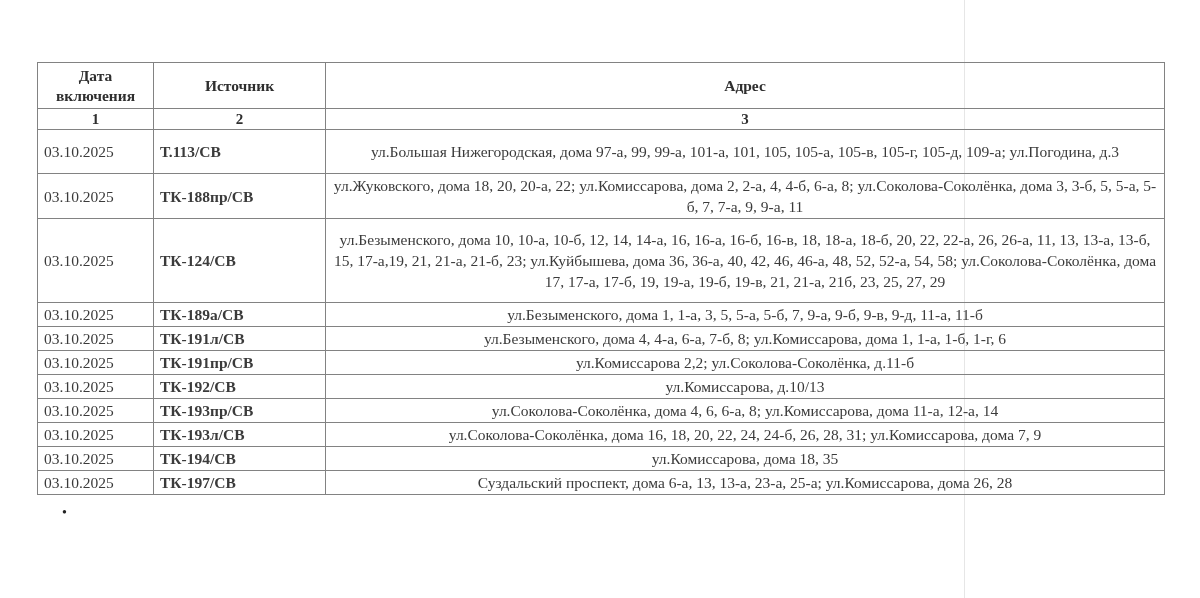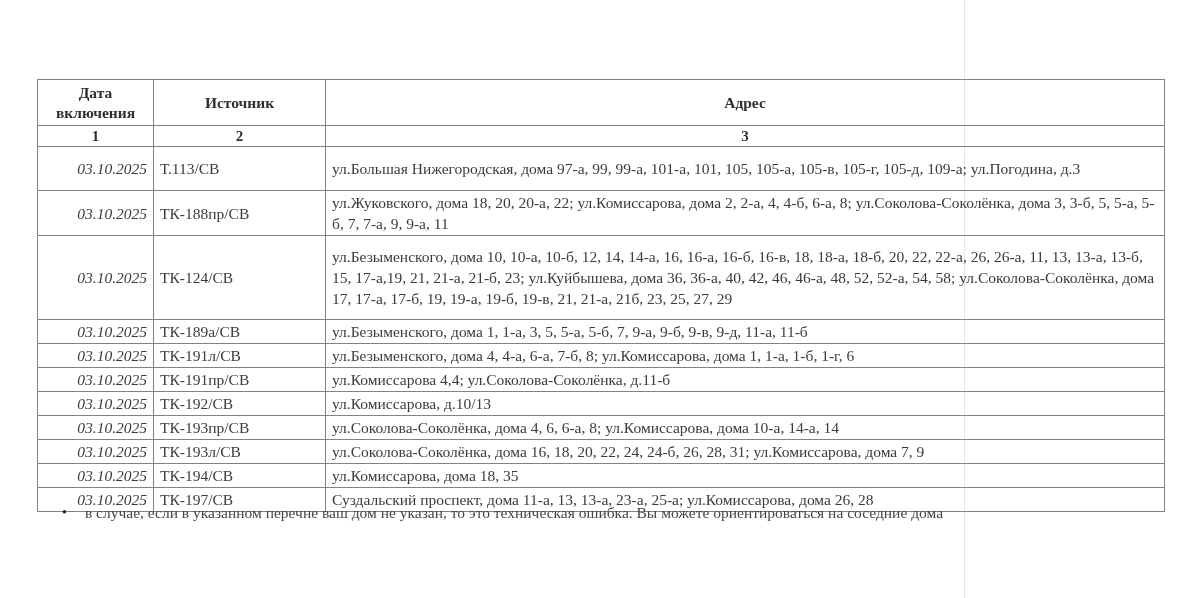--- a/index.html
+++ b/index.html
@@ -10,21 +10,21 @@
     font-family:"Liberation Serif","DejaVu Serif",serif;
     color:#3b3b3b;
     overflow:hidden;
   }
   
   .scan-line{
     position:absolute;left:964px;top:0;width:1px;height:598px;
     background:#e6e6e6;
   }
   table.sched{
-    position:absolute;left:37px;top:79px;
+    position:absolute;left:37px;top:62px;
     width:1127px;
     border-collapse:collapse;
     table-layout:fixed;
     font-size:15.5px;
     line-height:21px;
   }
   table.sched td,table.sched th{
     border:1px solid #828282;
     padding:1px 6px;
     vertical-align:middle;
@@ -41,23 +41,23 @@
     line-height:20px;
   }
   tr.numrow td{
     height:18px;
     font-weight:bold;
     text-align:center;
     line-height:17px;
     color:#2f2f2f;
     font-size:15px;
   }
-  td.date{text-align:right;white-space:nowrap;font-style:italic;}
-  td.src{padding-left:11px;white-space:nowrap;}
-  td.addr{text-align:left;}
+  td.date{text-align:left;white-space:nowrap;}
+  td.src{padding-left:11px;white-space:nowrap;font-weight:bold;}
+  td.addr{text-align:center;}
   tr.r1{height:23px;}
   tr.r2{height:44px;}
   tr.r4{height:84px;}
   .footnote{
     position:absolute;left:62px;top:503px;
     width:1100px;
     display:flex;align-items:flex-start;
     font-size:15.5px;color:#454545;line-height:20px;
   }
   .footnote .bullet{
@@ -110,48 +110,47 @@
         <td class="addr">ул.Безыменского, дома 1, 1-а, 3, 5, 5-а, 5-б, 7, 9-а, 9-б, 9-в, 9-д, 11-а, 11-б</td>
       </tr>
       <tr class="r1">
         <td class="date">03.10.2025</td>
         <td class="src">ТК-191л/СВ</td>
         <td class="addr">ул.Безыменского, дома 4, 4-а, 6-а, 7-б, 8; ул.Комиссарова, дома 1, 1-а, 1-б, 1-г, 6</td>
       </tr>
       <tr class="r1">
         <td class="date">03.10.2025</td>
         <td class="src">ТК-191пр/СВ</td>
-        <td class="addr">ул.Комиссарова 4,4; ул.Соколова-Соколёнка, д.11-б</td>
+        <td class="addr">ул.Комиссарова 2,2; ул.Соколова-Соколёнка, д.11-б</td>
       </tr>
       <tr class="r1">
         <td class="date">03.10.2025</td>
         <td class="src">ТК-192/СВ</td>
         <td class="addr">ул.Комиссарова, д.10/13</td>
       </tr>
       <tr class="r1">
         <td class="date">03.10.2025</td>
         <td class="src">ТК-193пр/СВ</td>
-        <td class="addr">ул.Соколова-Соколёнка, дома 4, 6, 6-а, 8; ул.Комиссарова, дома 10-а, 14-а, 14</td>
+        <td class="addr">ул.Соколова-Соколёнка, дома 4, 6, 6-а, 8; ул.Комиссарова, дома 11-а, 12-а, 14</td>
       </tr>
       <tr class="r1">
         <td class="date">03.10.2025</td>
         <td class="src">ТК-193л/СВ</td>
         <td class="addr">ул.Соколова-Соколёнка, дома 16, 18, 20, 22, 24, 24-б, 26, 28, 31; ул.Комиссарова, дома 7, 9</td>
       </tr>
       <tr class="r1">
         <td class="date">03.10.2025</td>
         <td class="src">ТК-194/СВ</td>
         <td class="addr">ул.Комиссарова, дома 18, 35</td>
       </tr>
       <tr class="r1">
         <td class="date">03.10.2025</td>
         <td class="src">ТК-197/СВ</td>
-        <td class="addr">Суздальский проспект, дома 11-а, 13, 13-а, 23-а, 25-а; ул.Комиссарова, дома 26, 28</td>
+        <td class="addr">Суздальский проспект, дома 6-а, 13, 13-а, 23-а, 25-а; ул.Комиссарова, дома 26, 28</td>
       </tr>
     </tbody>
   </table>
 
   <div class="footnote">
     <span class="bullet">•</span>
-    <span>в случае, если в указанном перечне ваш дом не указан, то это техническая ошибка. Вы можете ориентироваться на соседние дома</span>
   </div>
 
 </div>
 
 </body></html>

